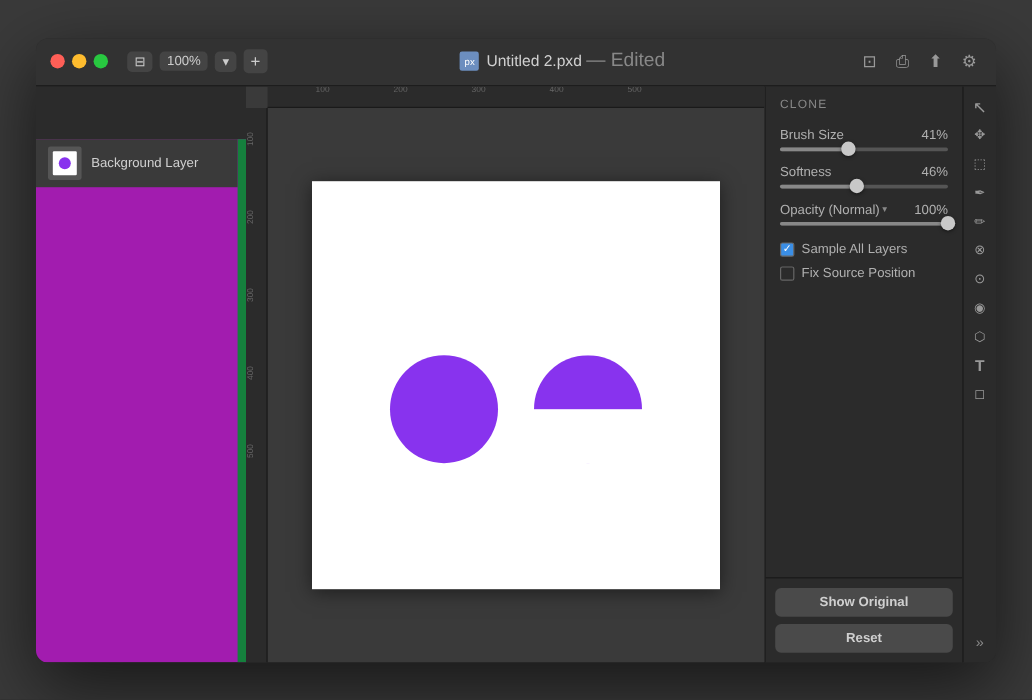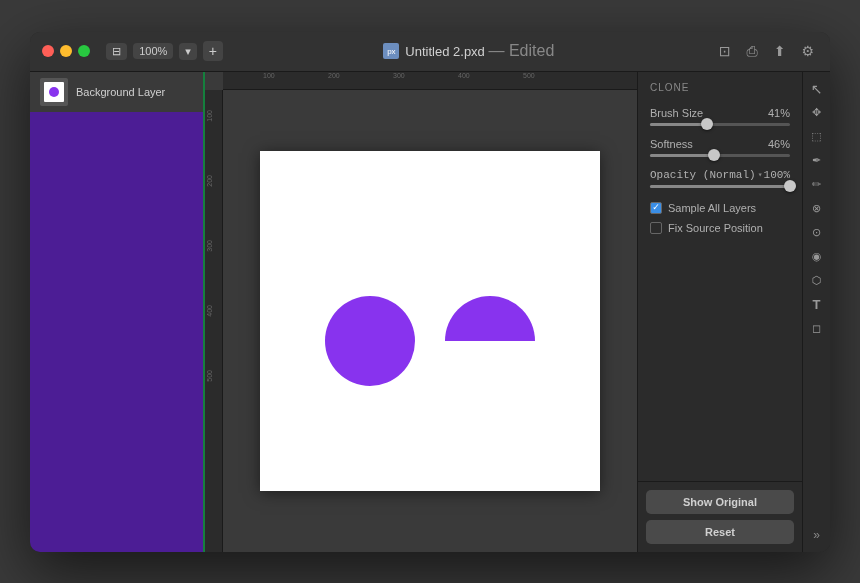--- a/index.html
+++ b/index.html
@@ -137,25 +137,26 @@
     }
     
     .main {
       display: flex;
       flex: 1;
       overflow: hidden;
     }
     
     .layers-panel {
       width: 175px;
-      background: #4c1d95;
-      border-right: 2px solid #15803d;
+      background: #a21caf;
+      border-right: 7px solid #15803d;
       display: flex;
       flex-direction: column;
       flex-shrink: 0;
+      margin-top: 44px;
     }
     .layer-item {
       display: flex;
       align-items: center;
       padding: 6px 10px;
       gap: 8px;
       background: #3a3a3a;
       cursor: pointer;
     }
     .layer-thumb {
@@ -349,21 +350,20 @@
       box-shadow: 0 1px 3px rgba(0,0,0,0.5);
     }
     .opacity-row {
       margin-bottom: 14px;
     }
     .opacity-label-row {
       display: flex;
       justify-content: space-between;
       align-items: center;
       margin-bottom: 4px;
-      font-family: Liberation Mono, monospace;
     }
     .opacity-dropdown {
       display: flex;
       align-items: center;
       gap: 2px;
       cursor: pointer;
     }
     .opacity-dropdown-text {
       color: #b0b0b0;
       font-size: 11px;

